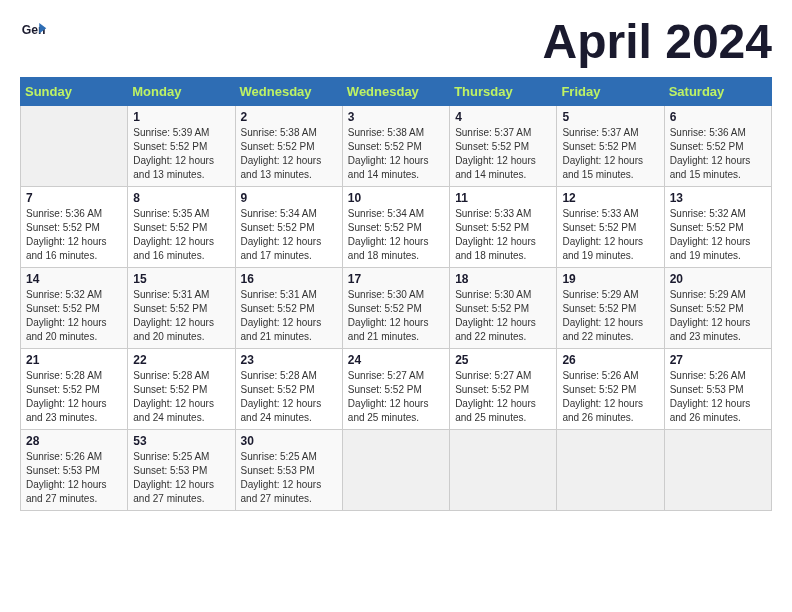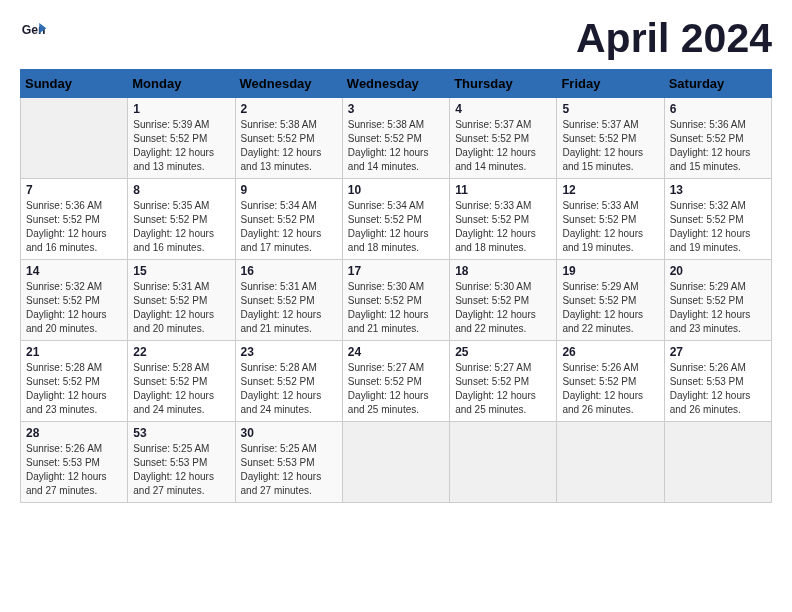--- a/index.html
+++ b/index.html
@@ -31,39 +31,39 @@
       color: #2e6db4;
     }
     .logo-icon {
       width: 28px;
       height: 28px;
     }
     .title-block {
       text-align: right;
     }
     .main-title {
-      font-size: 41px;
+      font-size: 48px;
       font-weight: bold;
       color: #1a1a2e;
       line-height: 1.1;
     }
     .subtitle {
       font-size: 14px;
       color: #333;
       margin-top: 2px;
     }
     .calendar {
       width: 100%;
       border-collapse: collapse;
       margin-top: 8px;
       font-size: 11px;
     }
     .calendar thead tr th {
       background-color: #2e6db4;
-      color: #000000;
+      color: #bef264;
       padding: 6px 4px;
       text-align: left;
       font-size: 13px;
       font-weight: bold;
       border: 1px solid #2e6db4;
     }
     .calendar tbody tr td {
       border: 1px solid #ccc;
       vertical-align: top;
       padding: 4px 5px;

